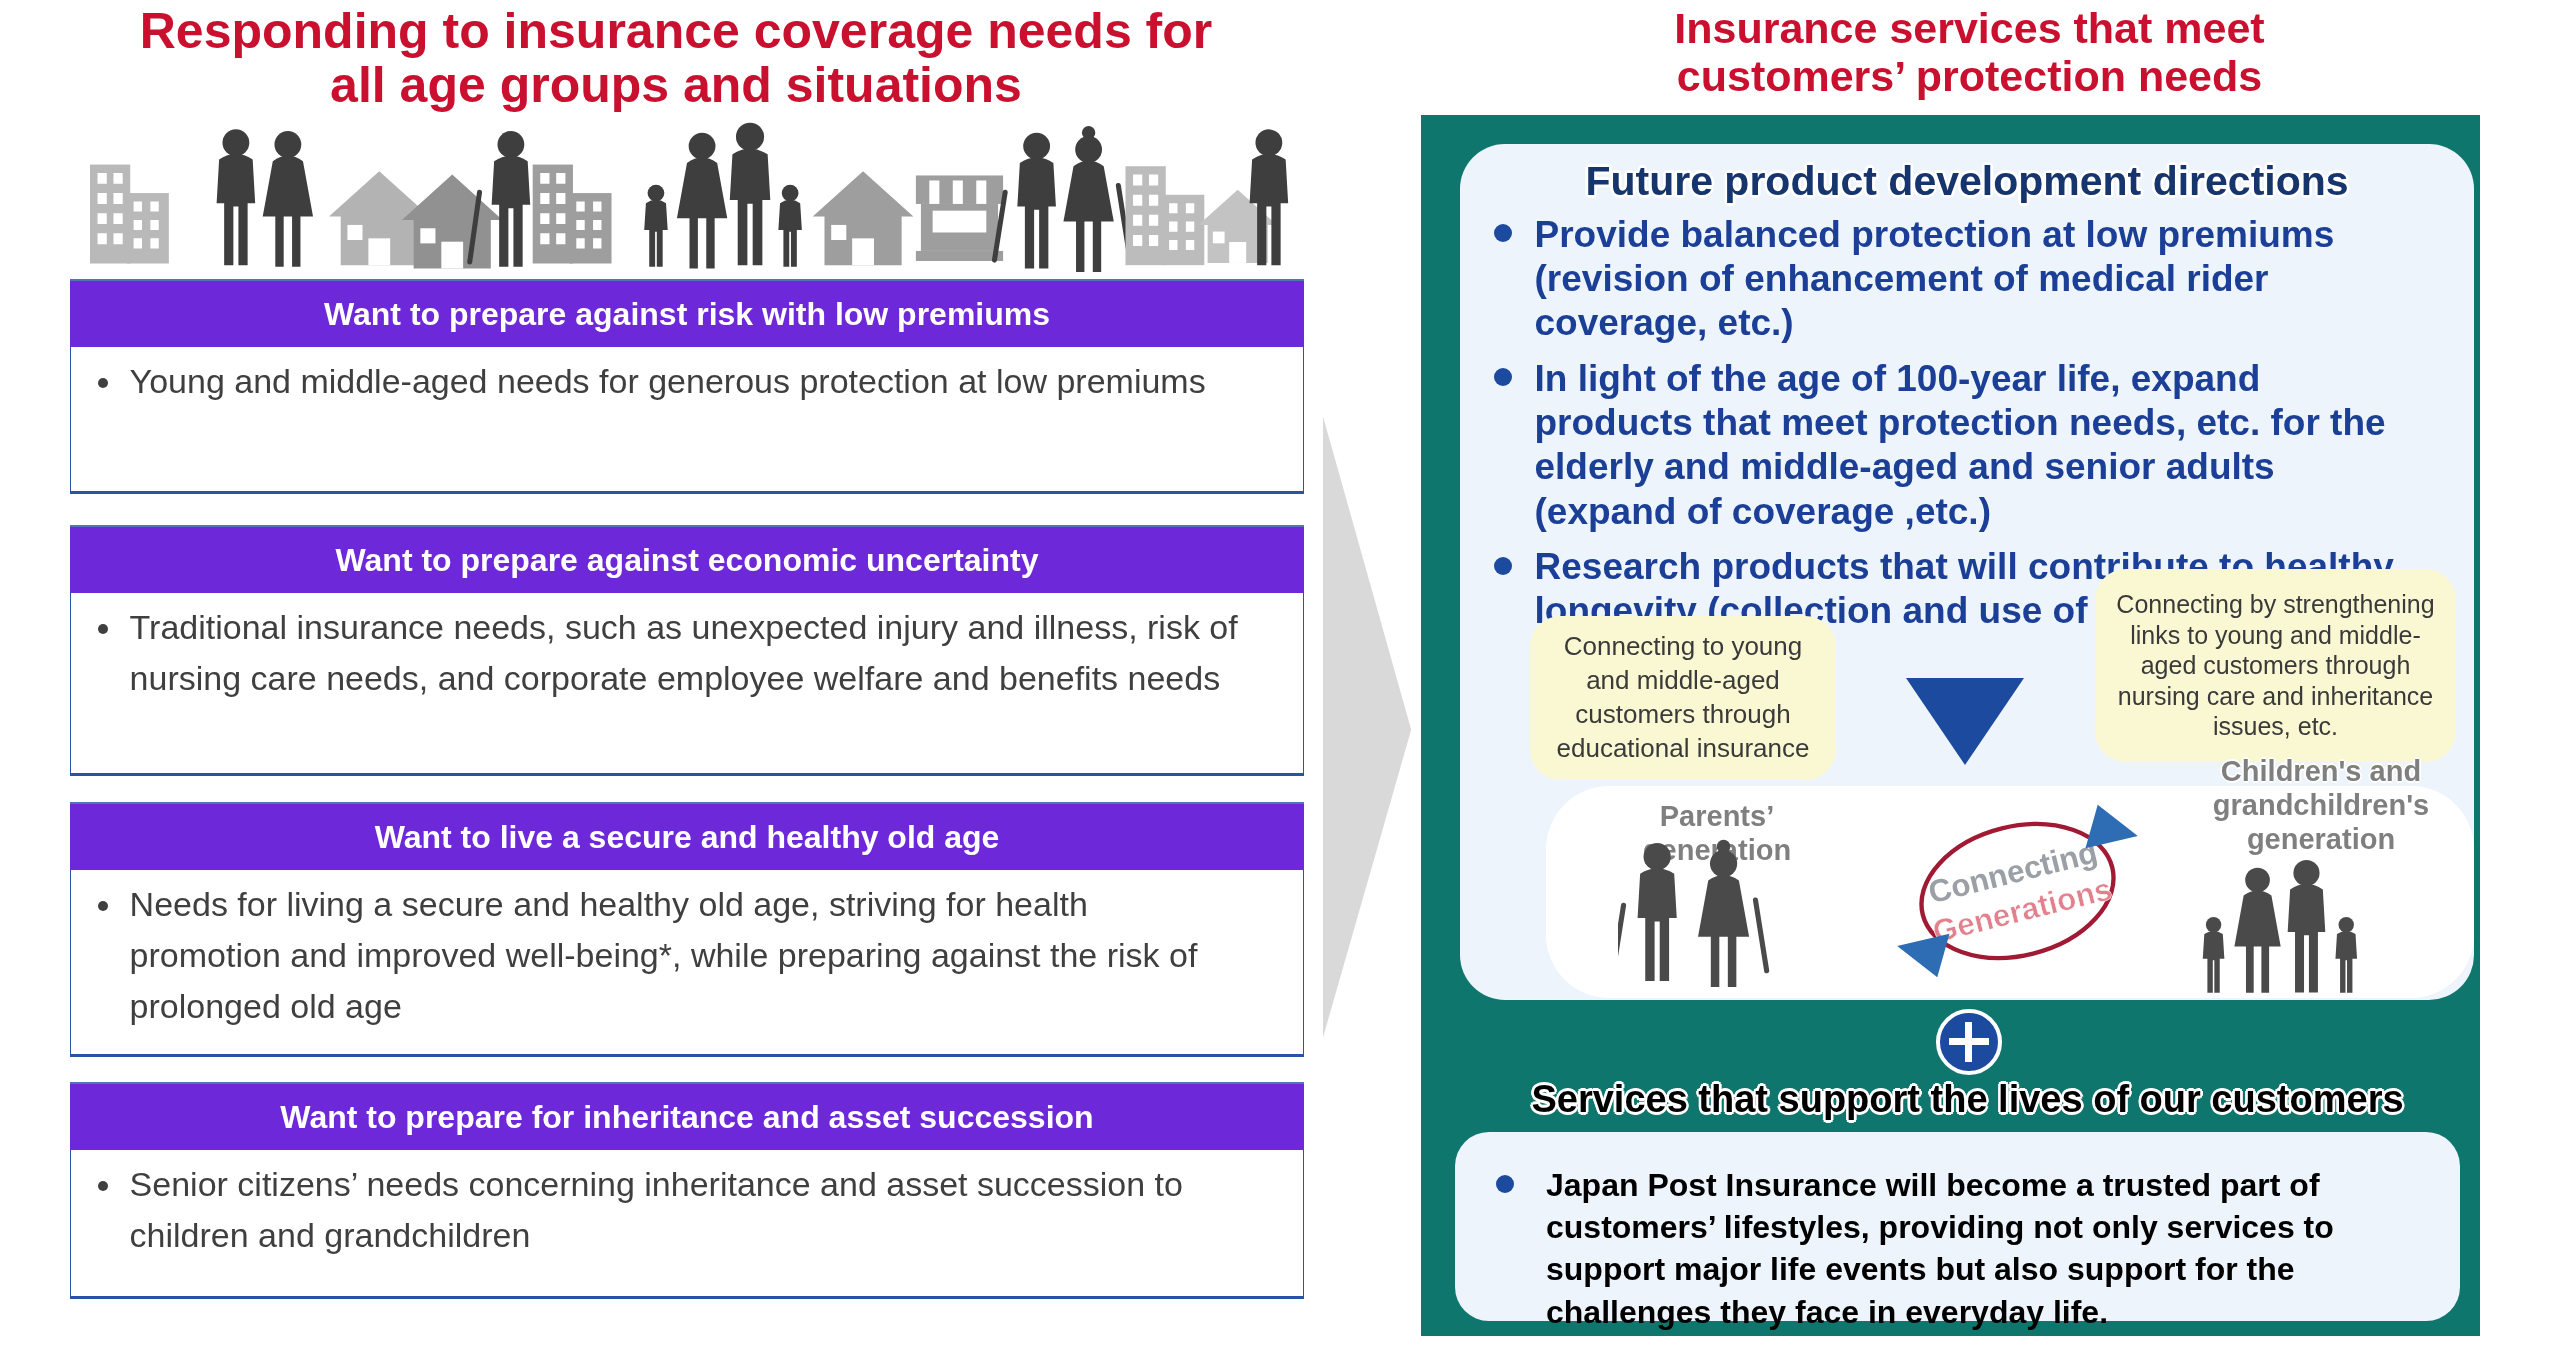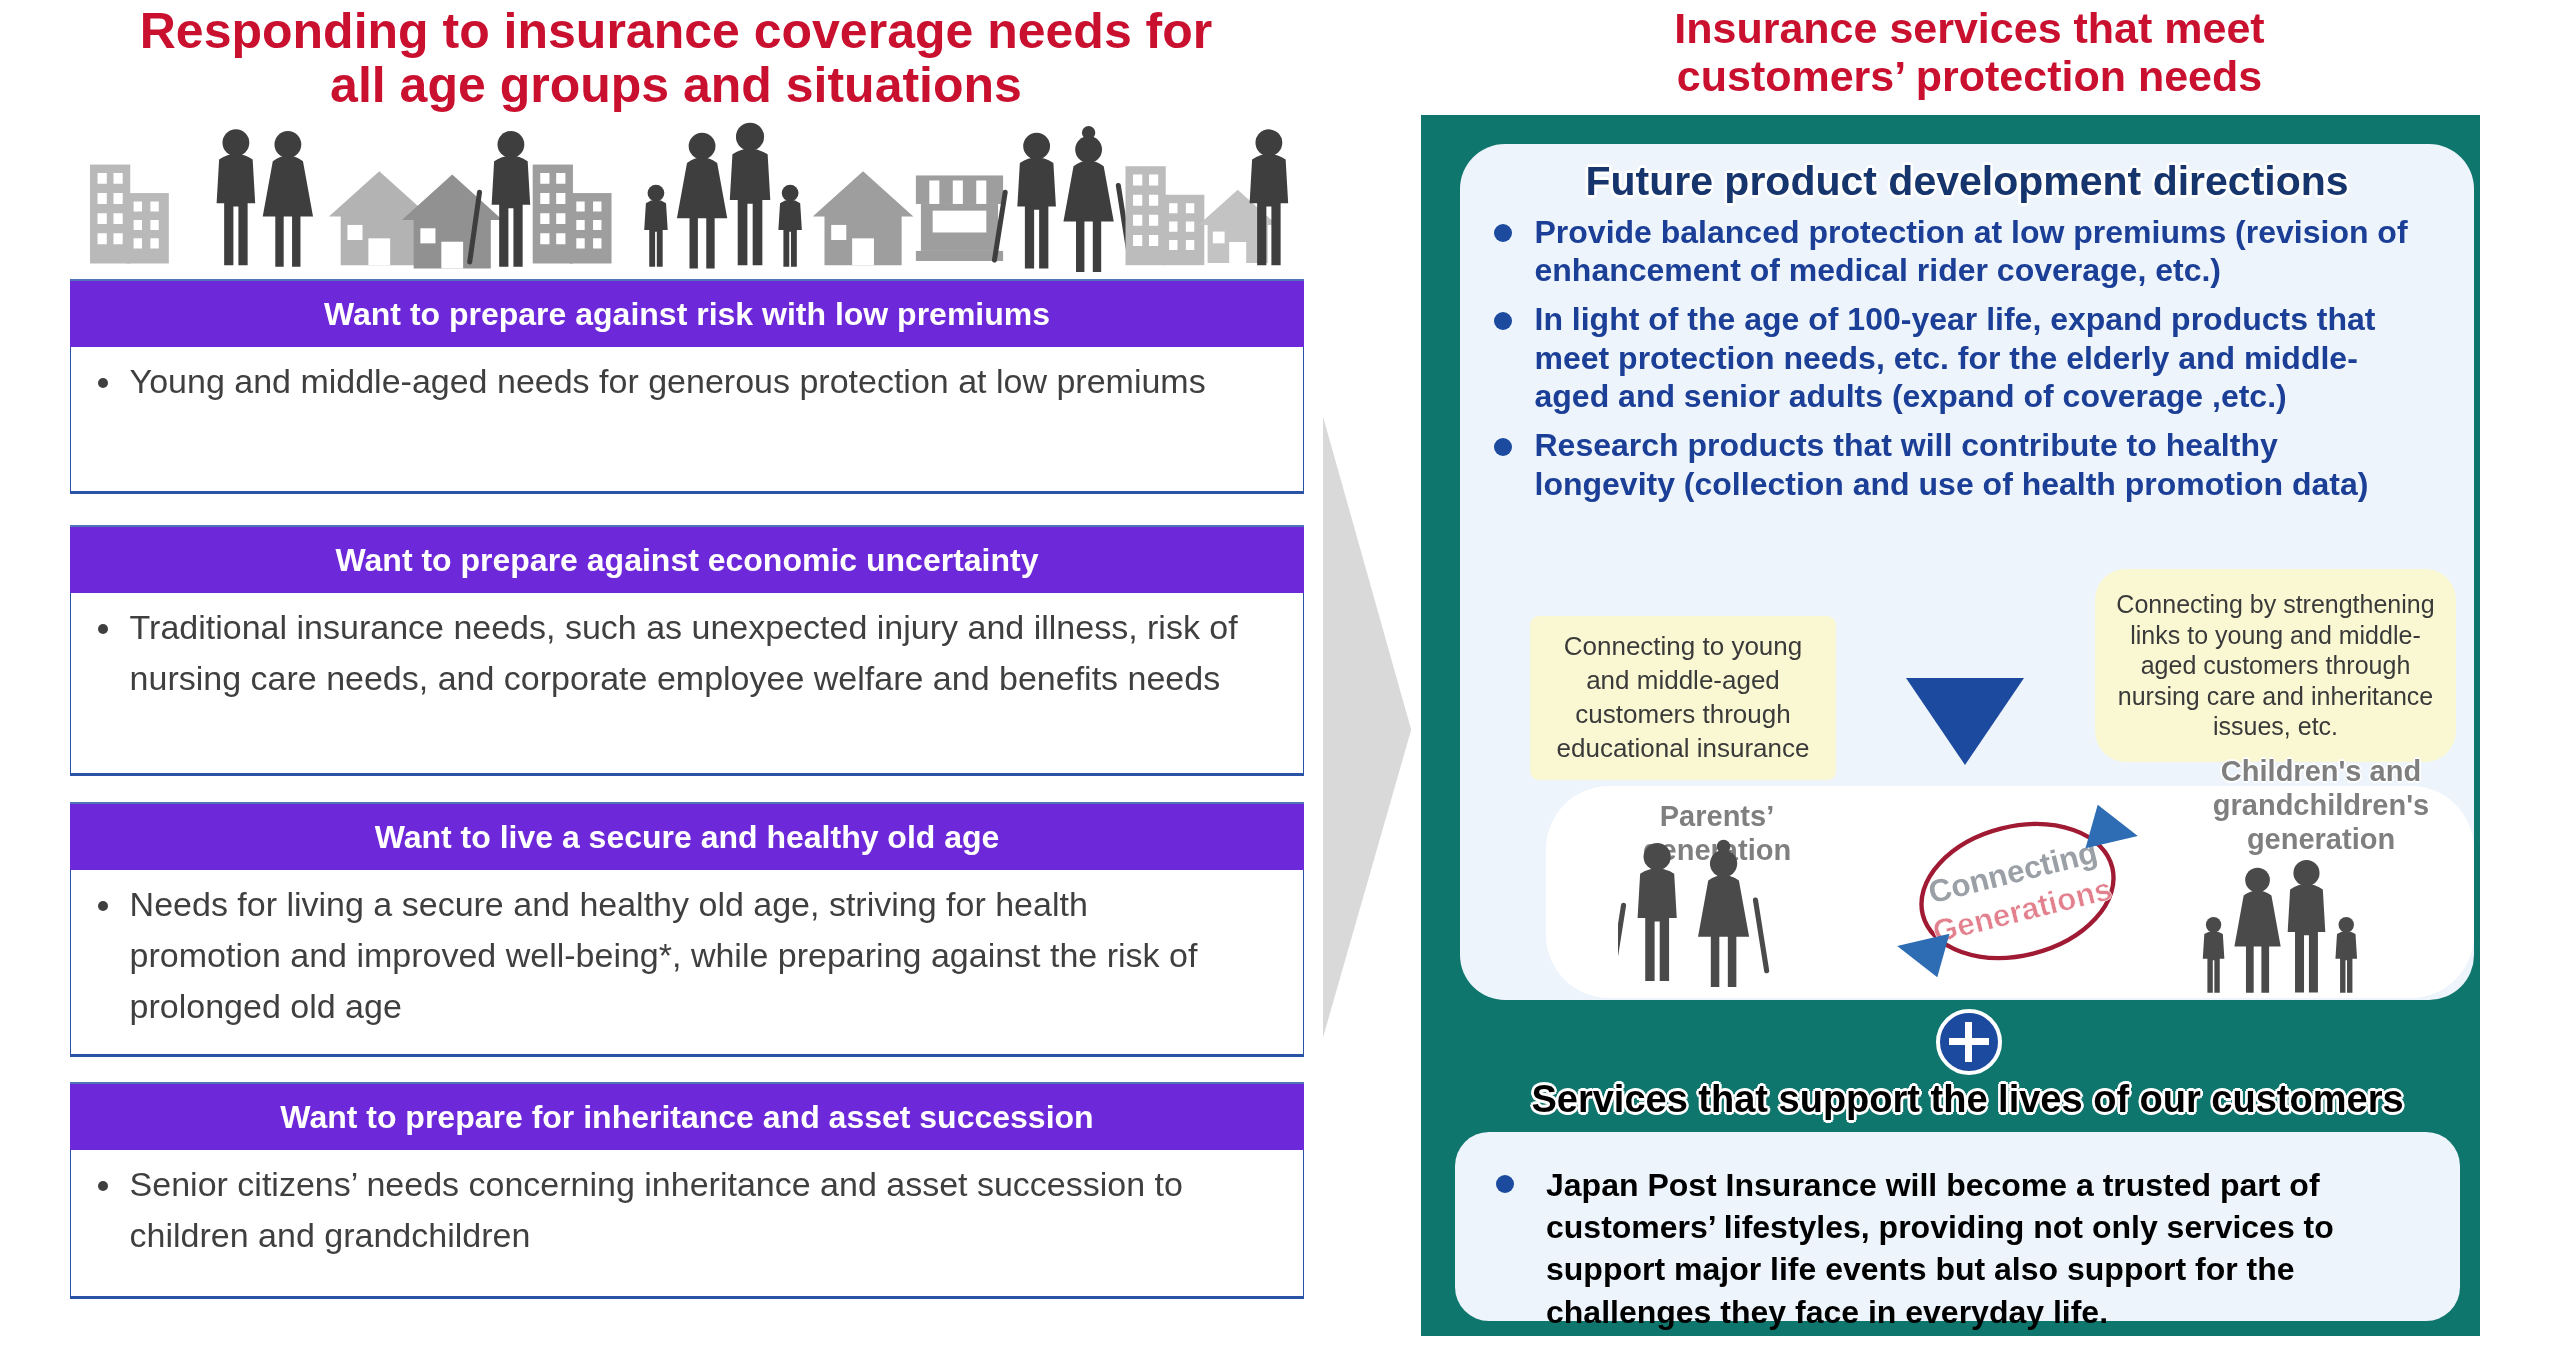--- a/index.html
+++ b/index.html
@@ -26,24 +26,24 @@
   .right-title{position:absolute;left:1442px;top:3.6px;width:1055px;text-align:center;
     font-size:43px;font-weight:bold;color:#c9102f;line-height:1.12;}
   .panel{position:absolute;left:1421px;top:115px;width:1093px;height:1221px;background:#0f766e;}
   .future-box{position:absolute;left:39px;top:29px;width:1014px;height:856px;
     background:#eef4fb;border-radius:45px;box-sizing:border-box;}
   .fut-head{margin-top:14.4px;text-align:center;font-size:41px;font-weight:bold;color:#17356d;
     text-shadow:-2.7px 0 0 #fff,2.7px 0 0 #fff,0 -2.7px 0 #fff,0 2.7px 0 #fff,-1.8px -1.8px 0 #fff,1.8px 1.8px 0 #fff,-1.8px 1.8px 0 #fff,1.8px -1.8px 0 #fff;}
   .fut-bullets{margin:7.2px 0 0 34px;padding:0;list-style:none;}
   .fut-bullets li{display:flex;gap:22.5px;margin-bottom:10.8px;}
   .ndot{width:18px;height:18px;border-radius:50%;background:#1b4a9e;margin-top:11.7px;flex:none;}
-  .ntxt{font-size:32px;font-weight:bold;color:#1b3f97;line-height:1.2;max-width:879px;}
+  .ntxt{font-size:37px;font-weight:bold;color:#1b3f97;line-height:1.2;max-width:879px;}
   .ybox{position:absolute;background:#faf8d2;border-radius:31px;display:flex;align-items:center;
     justify-content:center;text-align:center;color:#3a3a3a;box-sizing:border-box;}
-  .ybox-l{left:70px;top:472px;width:306px;min-height:164px;font-size:26px;line-height:1.3;padding:9px 12.6px;border-radius:9px;}
+  .ybox-l{left:70px;top:472px;width:306px;min-height:164px;font-size:26px;line-height:1.3;padding:9px 12.6px;}
   .ybox-r{left:635px;top:425px;width:361px;min-height:193px;font-size:25px;line-height:1.22;padding:7.2px 12.6px;}
   .tri-down{position:absolute;left:446px;top:534px;width:0;height:0;
     border-left:59px solid transparent;border-right:59px solid transparent;border-top:87px solid #1b4a9e;}
   .gen-box{position:absolute;left:86px;top:642px;width:928px;height:212px;background:#fff;border-radius:63px;}
   .gen-label{position:absolute;text-align:center;font-size:29px;font-weight:bold;color:#7f7f7f;line-height:1.18;
     text-shadow:-1.8px 0 0 #fff,1.8px 0 0 #fff,0 1.8px 0 #fff,0 -1.8px 0 #fff;}
   .lbl-parents{left:54px;top:12.6px;width:234px;}
   .lbl-children{left:631px;top:-32px;width:288px;}
   .gen-elders{position:absolute;left:72px;top:52px;height:149px;}
   .gen-family{position:absolute;left:656px;top:74px;height:135px;}

